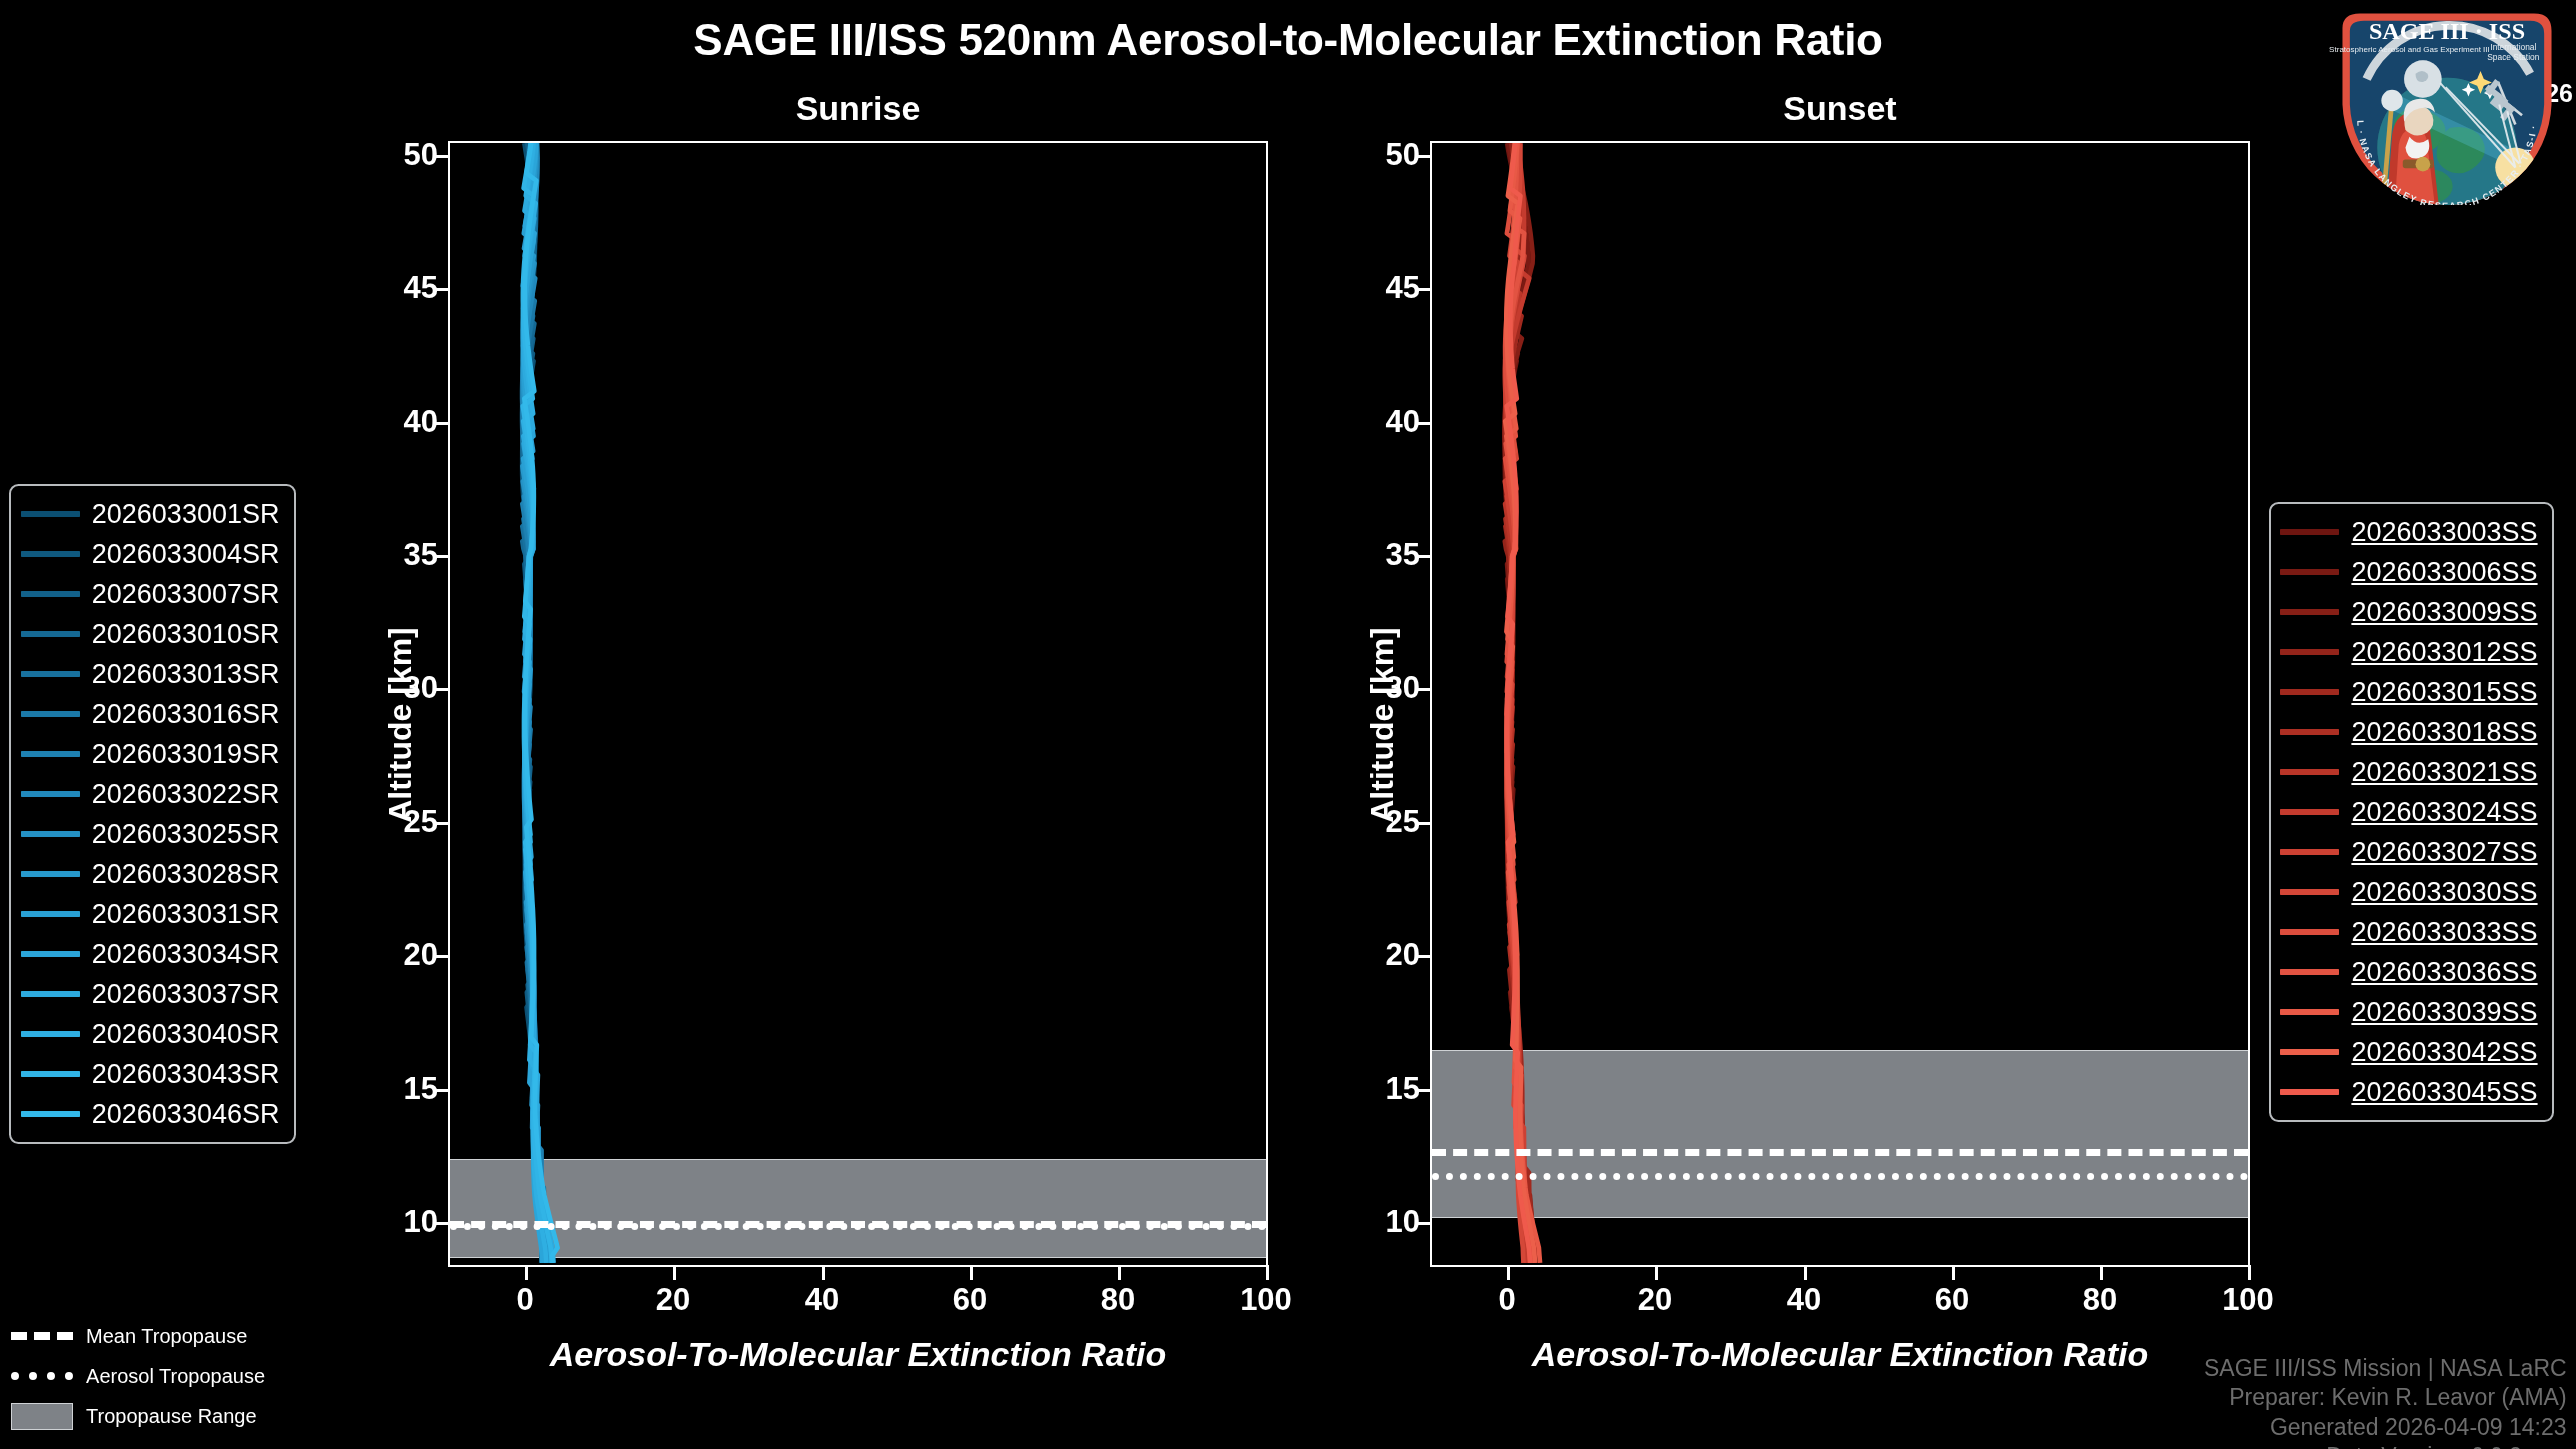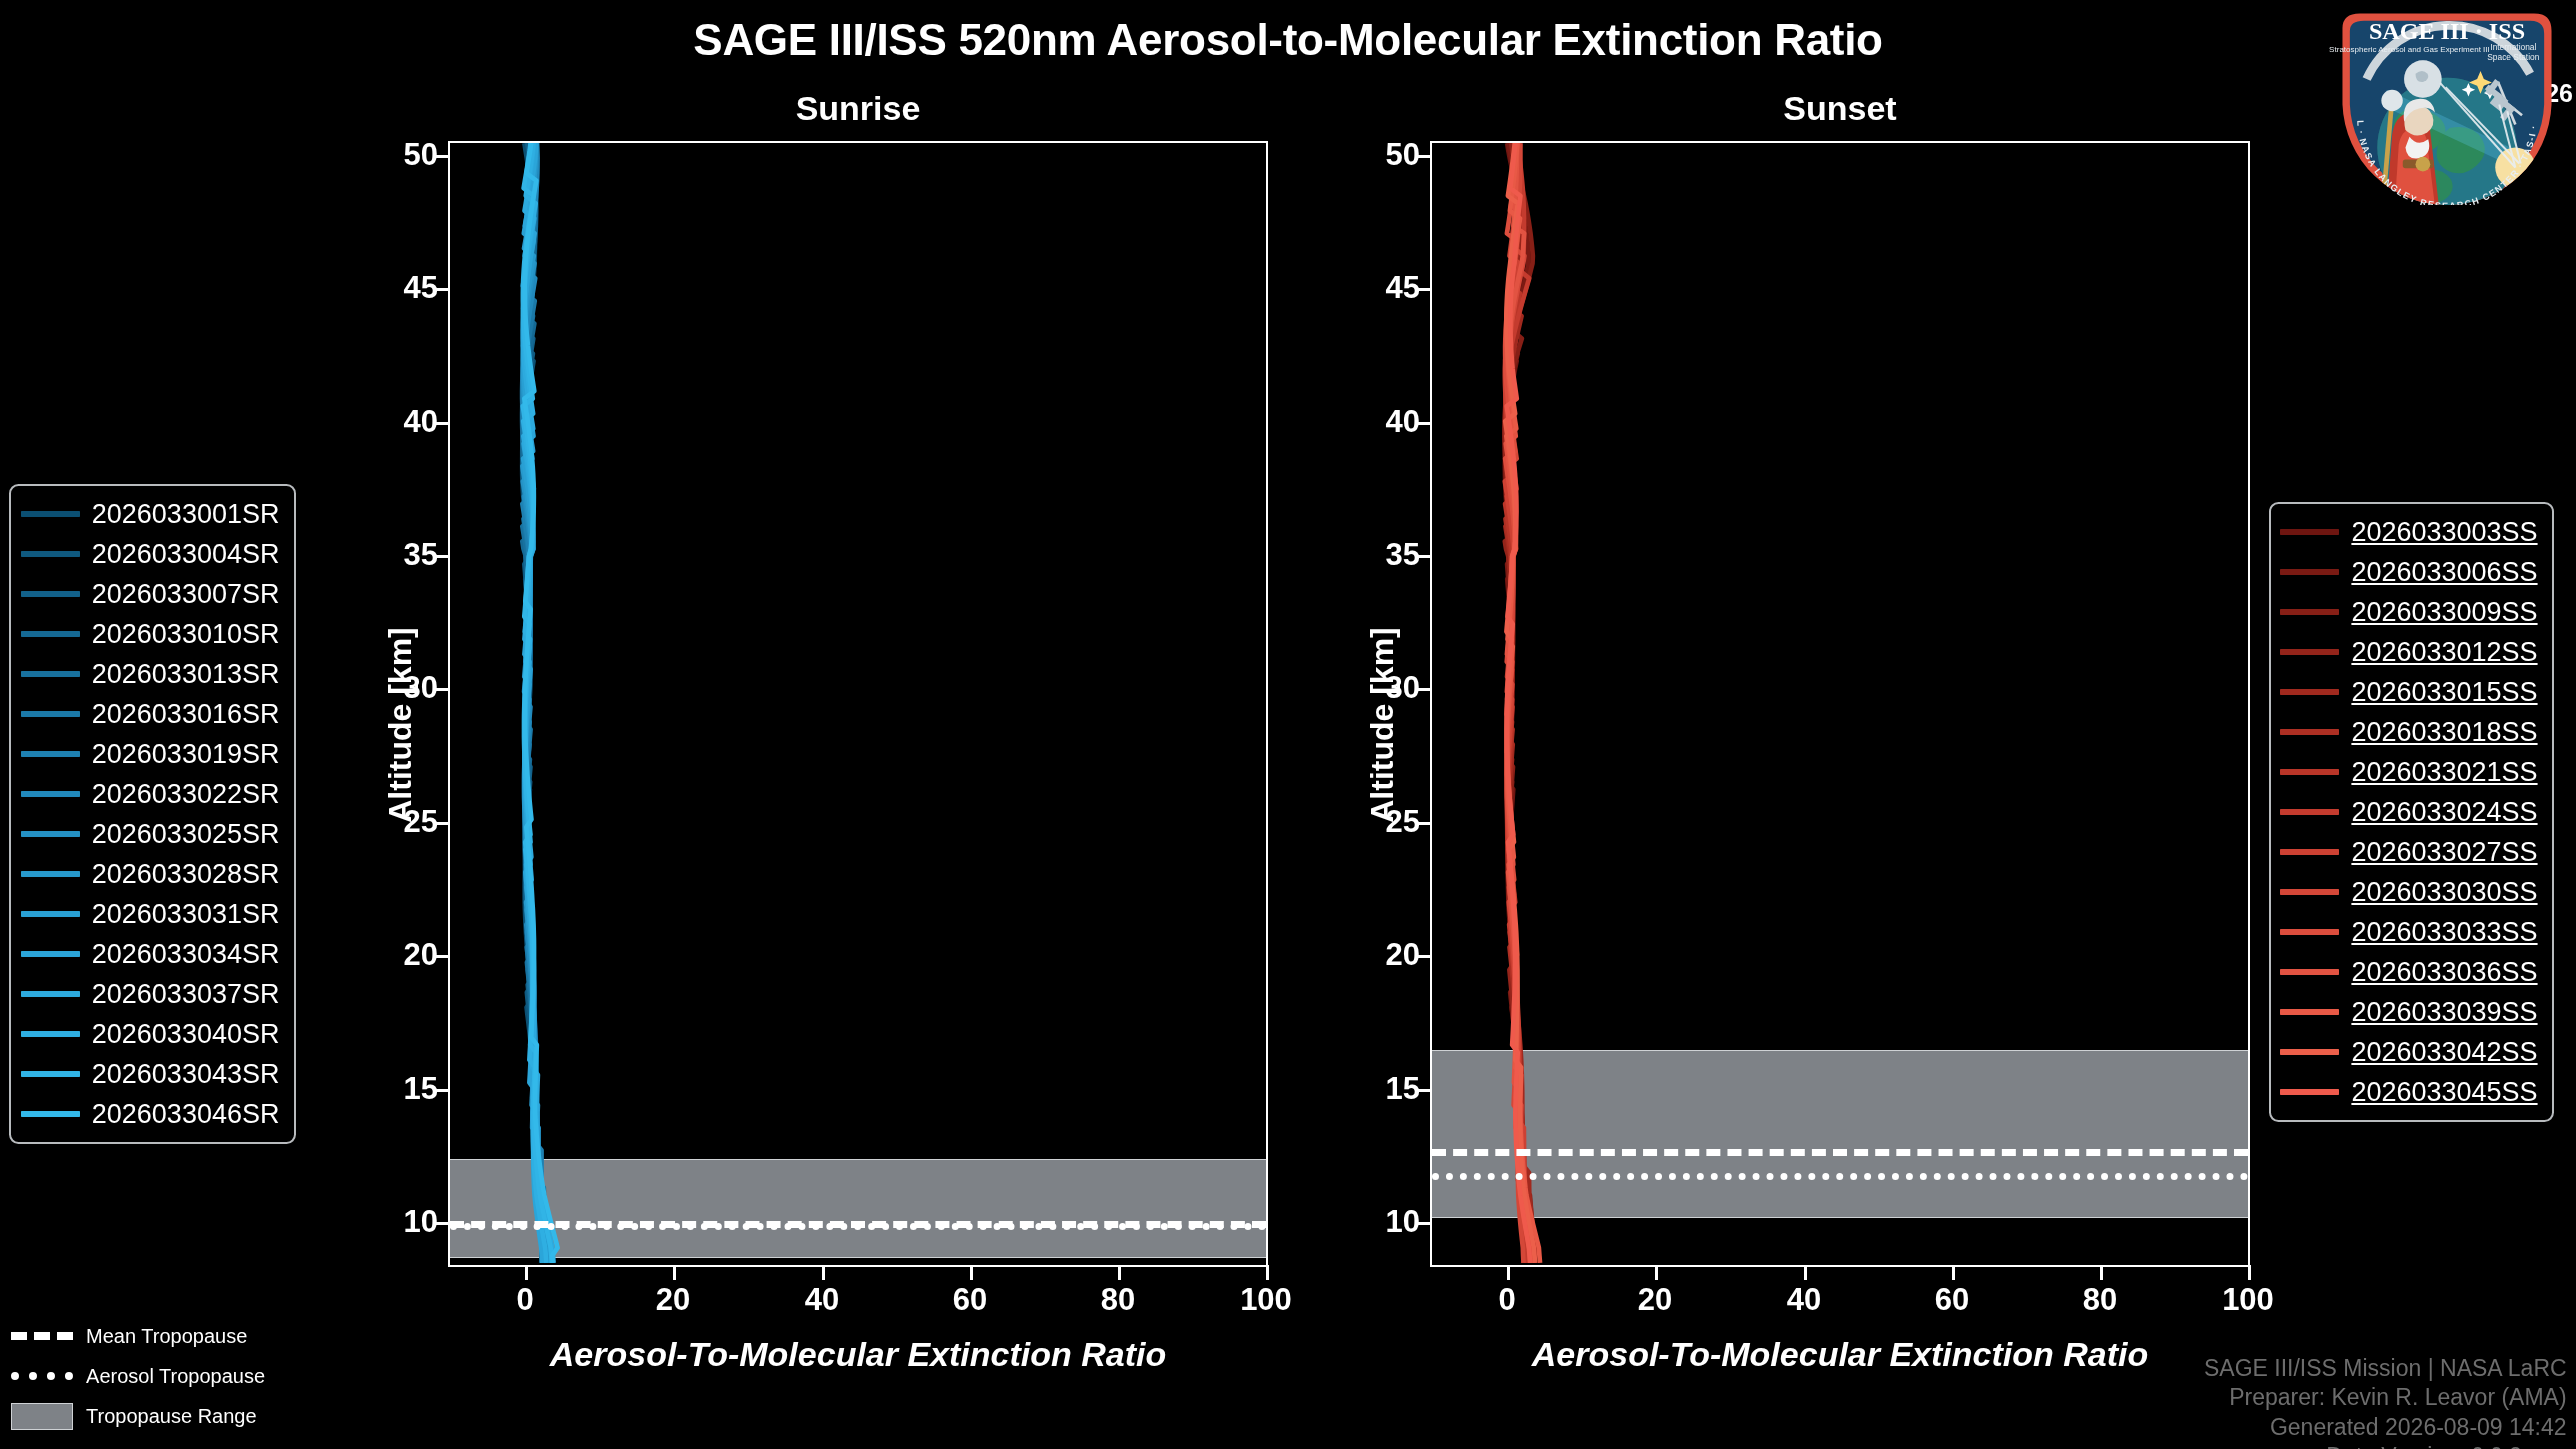--- a/index.html
+++ b/index.html
@@ -372,21 +372,21 @@
   </div>
   <div class="legend-row">
     <div class="sw-patch"></div>
     <div class="legend-text">Tropopause Range</div>
   </div>
 </div>
 
 <div id="credit">
   <div>SAGE III/ISS Mission | NASA LaRC</div>
   <div>Preparer: Kevin R. Leavor (AMA)</div>
-  <div>Generated 2026-08-09 14:42</div>
+  <div>Generated 2026-04-09 14:23</div>
   <div>Data Version: 6.0.2-exp</div>
 </div>
 
 <div id="logo">
   <svg viewBox="0 0 372 300" width="250" height="201">
     <defs>
       <clipPath id="badgeClip">
         <path d="M30 36 Q30 14 56 14 L316 14 Q342 14 342 40 L342 150
                  A156 156 0 0 1 186 300 A156 156 0 0 1 30 150 Z"></path>
       </clipPath>

